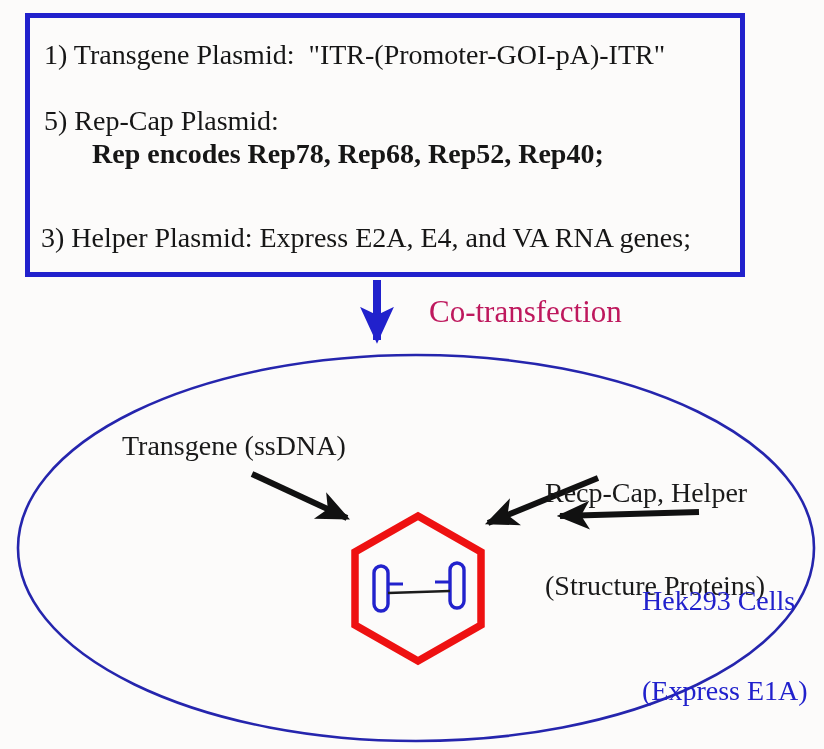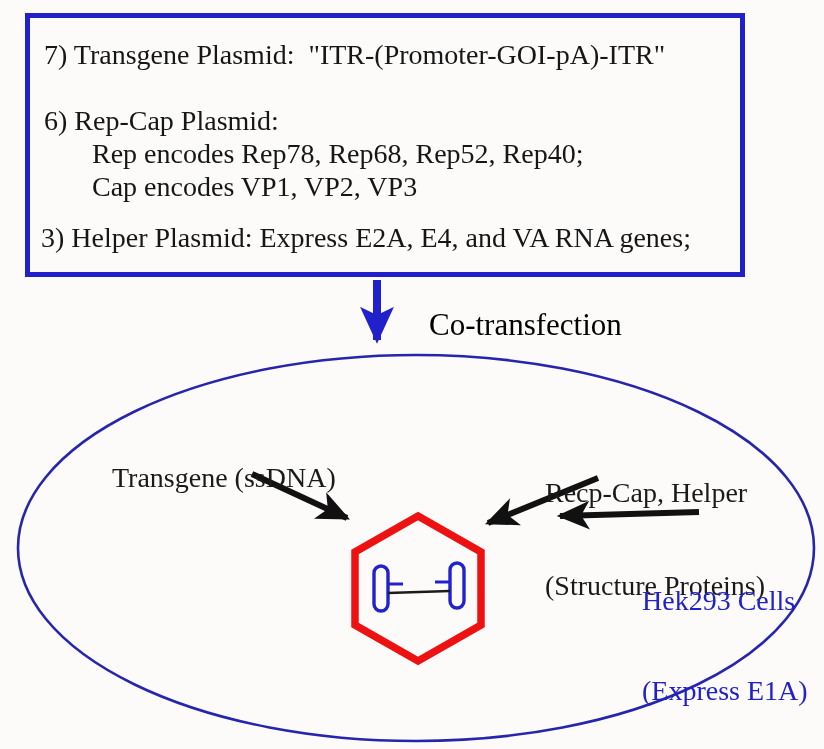--- a/index.html
+++ b/index.html
@@ -13,28 +13,28 @@
   .plasmid-box{
     position:absolute;left:25px;top:13px;width:720px;height:264px;
     border:5px solid #2121cc;box-sizing:border-box;background:transparent;
   }
   .boxline{
     position:absolute;font-size:28px;line-height:32px;white-space:pre;
     color:#161616;
   }
   .l1{left:44px;top:39px;}
   .l2{left:44px;top:105px;}
-  .l3{left:92px;top:138px;}
+  .l3{left:92px;top:138px;font-weight:bold;}
   .l4{left:92px;top:171px;}
   .l5{left:41px;top:222px;text-align:center;}
   .cotransfection{
-    position:absolute;left:429px;top:294px;font-size:31px;color:#000000;white-space:pre;margin-top:13px;
+    position:absolute;left:429px;top:294px;font-size:31px;color:#be185d;white-space:pre;
   }
   .lbl{position:absolute;white-space:pre;font-size:28px;line-height:31px;color:#1a1a1a;}
-  .transgene-lbl{left:112px;top:430px;margin-top:32px;}
+  .transgene-lbl{left:122px;top:430px;}
   .repcap-lbl{left:509px;top:415px;margin-left:36px;}
   .hek-lbl{left:642px;top:526px;color:#2121cc;line-height:30px;}
   .raav-lbl{
     position:absolute;left:264px;top:668px;font-size:37px;color:#dd2222;white-space:pre;
   }
 </style>
 </head>
 <body>
 
 <div class="canvas">
@@ -62,24 +62,23 @@
     <g>
       <rect x="374" y="566" width="14" height="45" rx="7" fill="none" stroke="#2222cc" stroke-width="3.4"></rect>
       <rect x="450" y="563" width="14" height="45" rx="7" fill="none" stroke="#2222cc" stroke-width="3.4"></rect>
       <line x1="388" y1="584" x2="403" y2="584" stroke="#2222cc" stroke-width="3"></line>
       <line x1="435" y1="582" x2="450" y2="582" stroke="#2222cc" stroke-width="3"></line>
       <line x1="388" y1="593" x2="450" y2="591" stroke="#1c1c1c" stroke-width="2.6"></line>
     </g>
   </svg>
 
   <div class="plasmid-box"></div>
-  <div class="boxline l1">7) Transgene Plasmid:  "ITR-(Promoter-GOI-pA)-ITR"</div>
-  <div class="boxline l2">6) Rep-Cap Plasmid:</div>
+  <div class="boxline l1">1) Transgene Plasmid:  "ITR-(Promoter-GOI-pA)-ITR"</div>
+  <div class="boxline l2">5) Rep-Cap Plasmid:</div>
   <div class="boxline l3">Rep encodes Rep78, Rep68, Rep52, Rep40;</div>
-  <div class="boxline l4">Cap encodes VP1, VP2, VP3</div>
   <div class="boxline l5">3) Helper Plasmid: Express E2A, E4, and VA RNA genes;</div>
 
   <div class="cotransfection">Co-transfection</div>
 
   <div class="lbl transgene-lbl">Transgene (ssDNA)</div>
 
   <div class="lbl repcap-lbl">
     <div>Recp-Cap, Helper</div>
     <div>(Structure Proteins)</div>
   </div>

